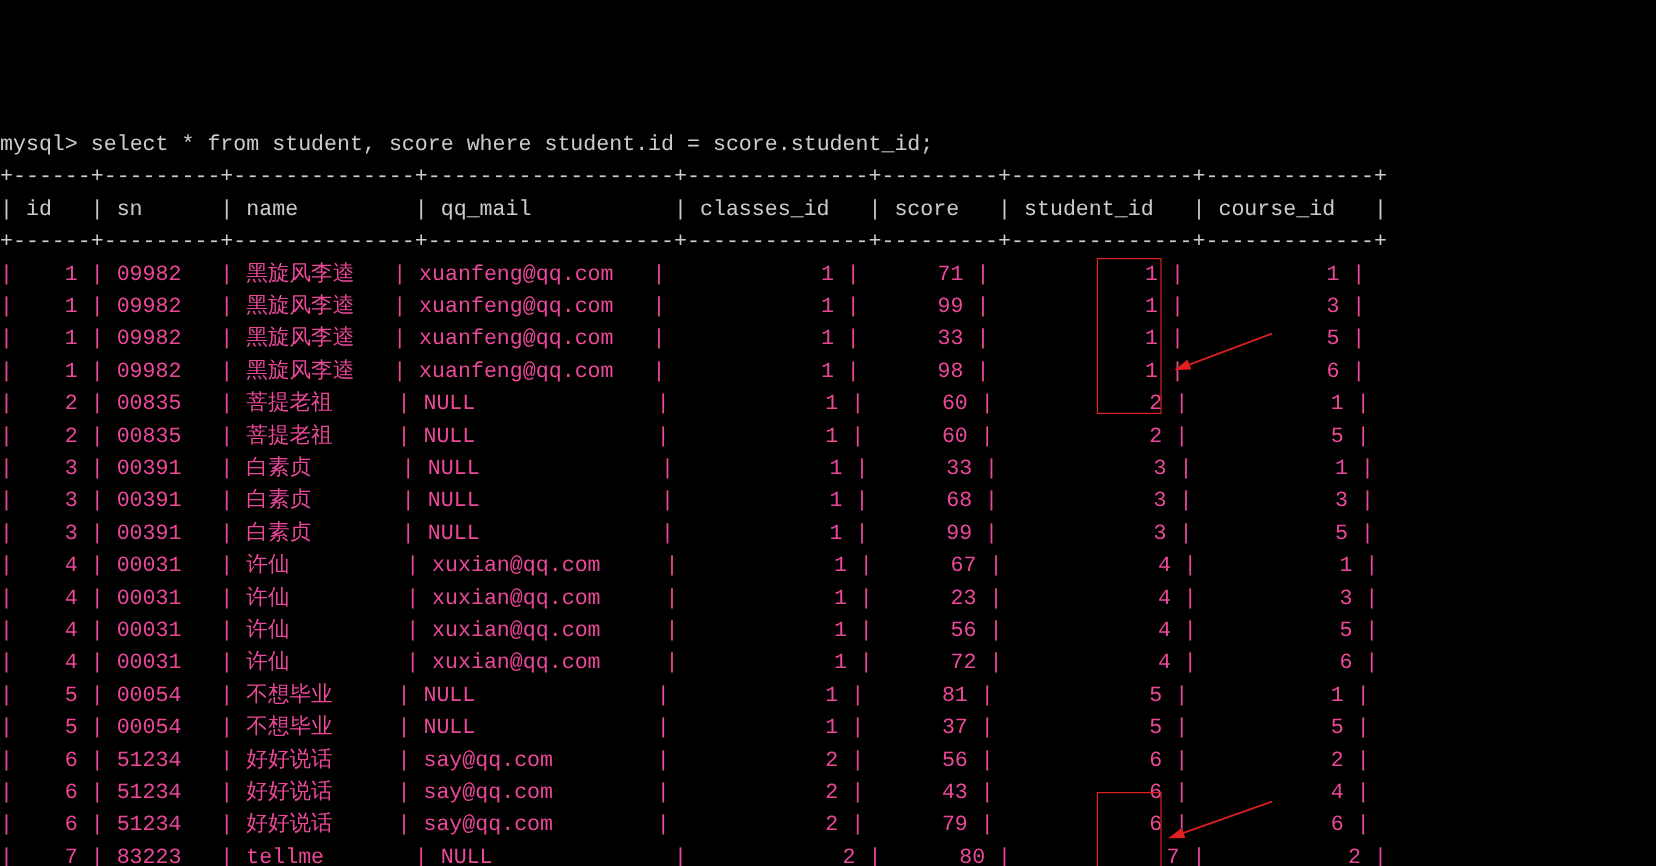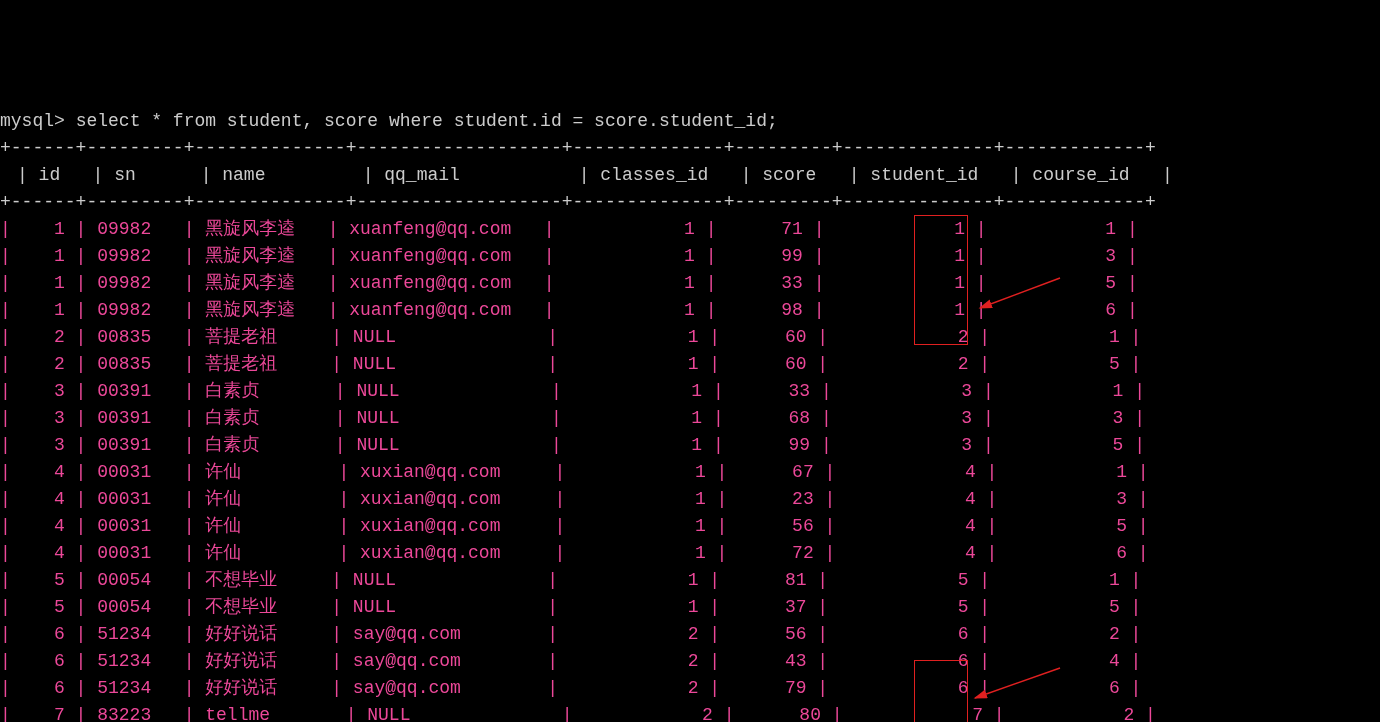--- a/index.html
+++ b/index.html
@@ -11,21 +11,21 @@
     font-size: 18px;
     line-height: 1.5;
     white-space: pre;
     overflow-x: auto;
   }
   .terminal {
     padding: 0;
     position: relative;
   }
   .table-border { color: #ccc; }
-  .header-text { color: #ccc; margin-left: 17px; }
+  .header-text { color: #ccc; }
   .cell { color: #ec4899; }
   .row-line { display: block; position: relative; }
   .highlight-box {
     position: absolute;
     border: 1px solid #e02020;
     pointer-events: none;
     box-sizing: border-box;
   }
   svg.overlay {
     position: absolute;

